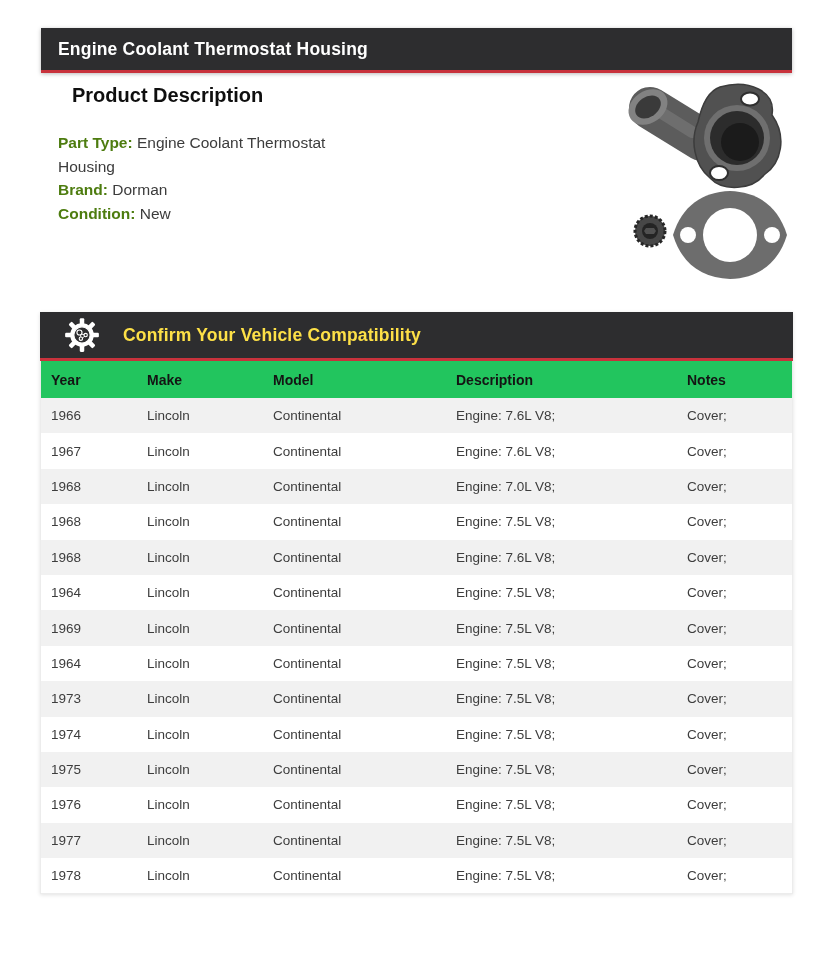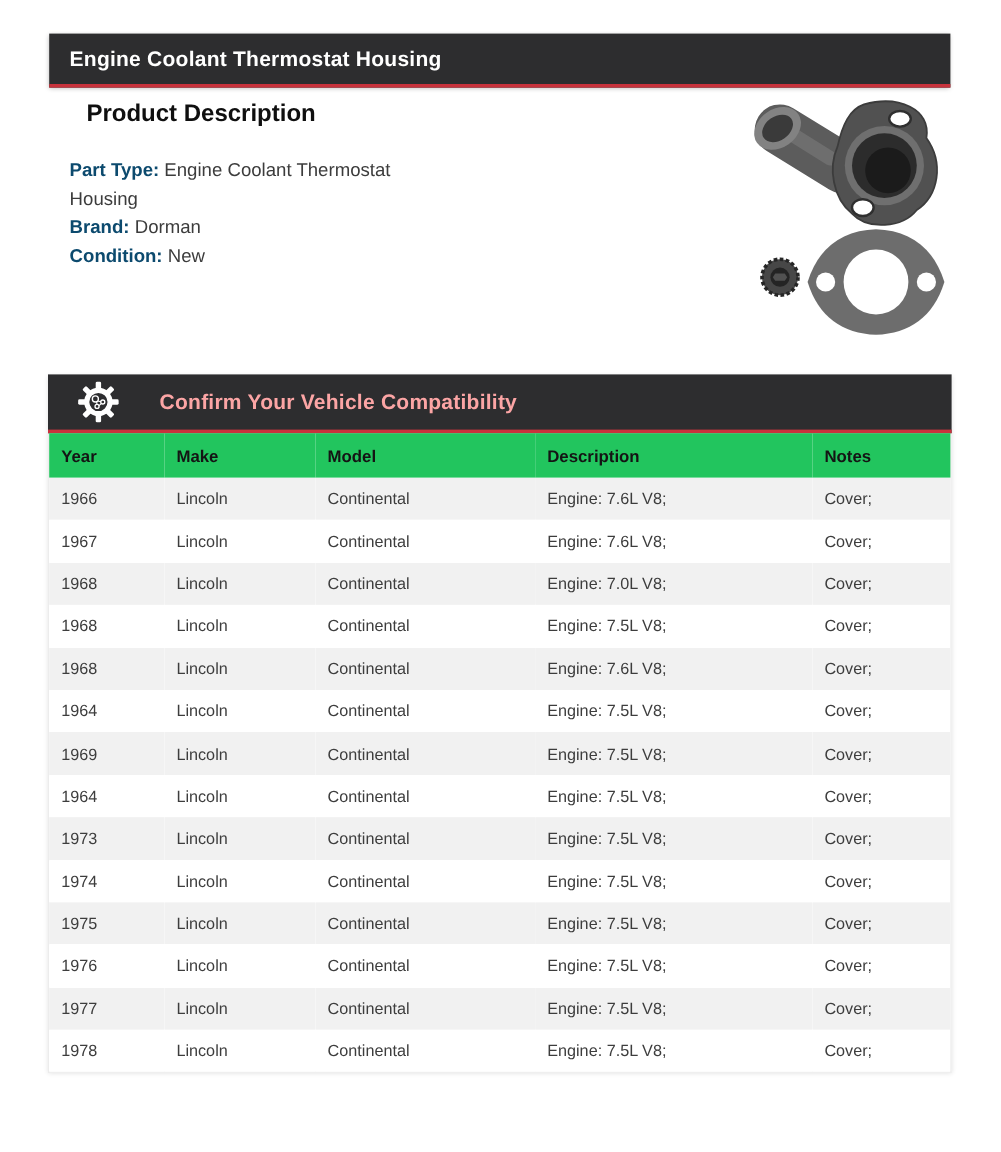--- a/index.html
+++ b/index.html
@@ -15,37 +15,37 @@
     box-shadow:0 1px 4px rgba(0,0,0,.28);
     display:flex;align-items:center;box-sizing:border-box;padding-left:17px;
   }
   .title-bar .bar-text{
     color:#ffffff;font-size:17.5px;font-weight:bold;letter-spacing:.2px;
   }
   
   .desc{position:absolute;left:58px;top:84px;width:320px;}
   .desc h2{margin:0 0 24px 14px;font-size:20px;font-weight:bold;color:#0f0f0f;}
   .desc .fields{font-size:15.5px;line-height:23.5px;color:#3c3c3c;}
-  .desc .fields b{color:#0c4a6e;}
+  .desc .fields b{color:#4d7c0f;}
   
   .photo{position:absolute;left:590px;top:78px;width:228px;height:208px;}
   
   .compat{
     position:absolute;left:40px;top:312px;width:753px;
     background:#fff;border:1px solid #ececec;border-top:none;box-sizing:border-box;
     box-shadow:0 1px 4px rgba(0,0,0,.12);
   }
   .compat-bar{
     height:46px;background:#2d2d2f;border-bottom:3px solid #c8323c;
     display:flex;align-items:center;box-sizing:content-box;
     margin:0 -1px;
     padding-left:24px;
   }
   .compat-bar .bar-text{
-    color:#fca5a5;font-size:17.5px;font-weight:bold;margin-left:33px;letter-spacing:.2px;
+    color:#fde047;font-size:17.5px;font-weight:bold;margin-left:23px;letter-spacing:.2px;
   }
   .gear{width:36px;height:36px;display:block;}
   
   table.fitment{border-collapse:collapse;width:100%;table-layout:fixed;}
   table.fitment th{
     text-align:left;font-size:14px;font-weight:bold;color:#141414;
     height:37px;padding:0 0 0 10px;background:#22c55e;vertical-align:middle;
   }
   table.fitment td{
     font-size:13.5px;color:#3d3d3d;height:35.4px;

